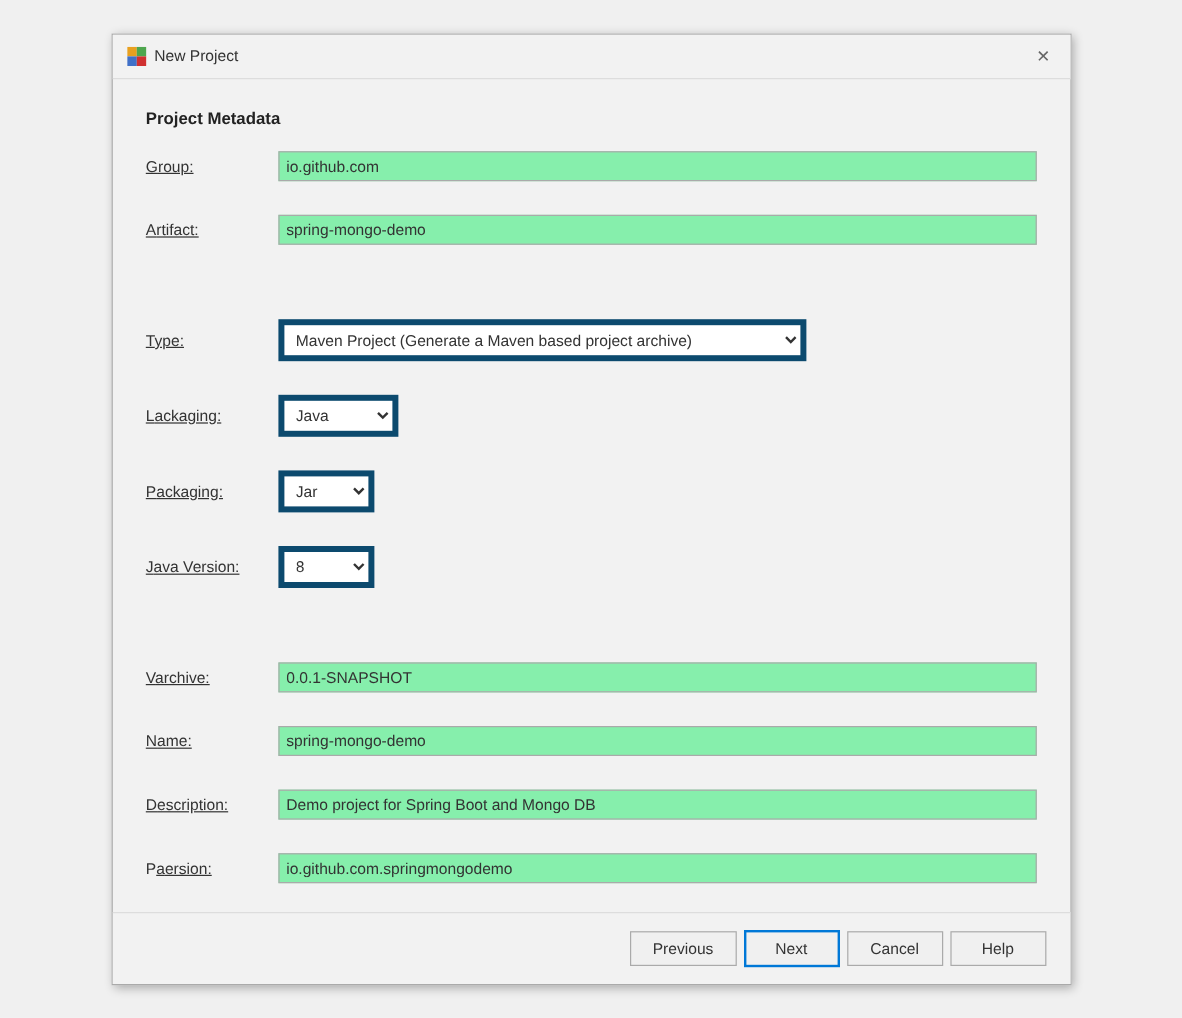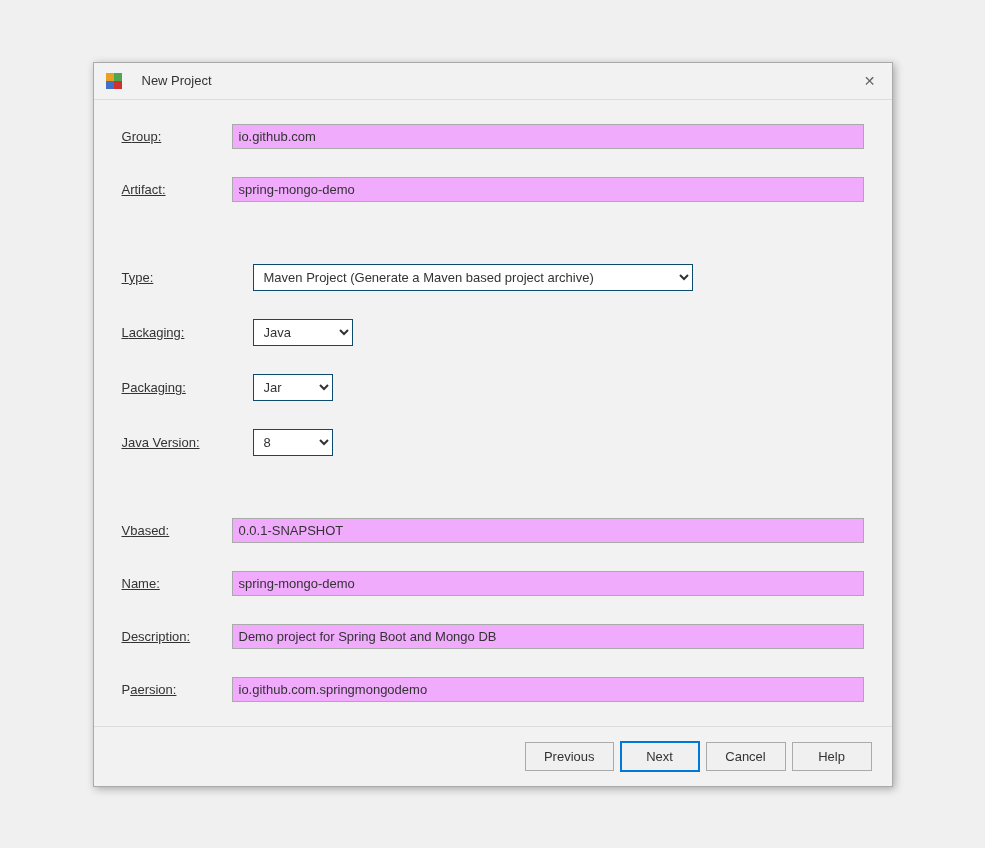--- a/index.html
+++ b/index.html
@@ -35,21 +35,21 @@
       padding: 8px 12px;
       display: flex;
       align-items: center;
       justify-content: space-between;
       user-select: none;
     }
 
     .title-bar-left {
       display: flex;
       align-items: center;
-      gap: 20px;
+      gap: 7px;
     }
 
     .title-icon {
       width: 16px;
       height: 16px;
       display: flex;
       align-items: center;
       justify-content: center;
     }
 
@@ -93,37 +93,36 @@
       font-size: 13px;
     }
 
     .form-label span {
       text-decoration: underline;
     }
 
     .form-input {
       width: 100%;
       border: 1px solid #aaa;
-      background: #f0abfc;
+      background: #86efac;
       padding: 4px 6px;
       font-size: 13px;
       color: #333;
       outline: none;
     }
 
     .form-select {
-      border: 1px solid #0c4a6e;
+      border: 5px solid #0c4a6e;
       background: white;
       padding: 4px 6px;
       font-size: 13px;
       color: #333;
       outline: none;
       cursor: pointer;
       appearance: auto;
-      margin-left: 21px;
     }
 
     .type-select {
       width: 440px;
     }
 
     .language-select {
       width: 100px;
     }
 
@@ -180,20 +179,21 @@
           <rect x="0" y="8" width="8" height="8" fill="#4070c8"></rect>
           <rect x="8" y="8" width="8" height="8" fill="#d03030"></rect>
         </svg>
       </div>
       <span class="title-text">New Project</span>
     </div>
     <div class="close-btn">✕</div>
   </div>
 
   <div class="content">
+    <div class="section-title">Project Metadata</div>
 
     <div class="form-grid">
 
       <label class="form-label">
         <span>G</span><span>roup:</span>
       </label>
       <input type="text" class="form-input" value="io.github.com" style="">
 
       <label class="form-label">
         <span>A</span><span>rtifact:</span>
@@ -240,21 +240,21 @@
           <option value="8">8</option>
           <option value="11">11</option>
           <option value="17">17</option>
         </select>
       </div>
 
       <div class="spacer-row"></div>
       <div class="spacer-row"></div>
 
       <label class="form-label">
-        <span>V</span><span>based:</span>
+        <span>V</span><span>archive:</span>
       </label>
       <input type="text" class="form-input" value="0.0.1-SNAPSHOT" style="">
 
       <label class="form-label">
         <span>N</span><span>ame:</span>
       </label>
       <input type="text" class="form-input" value="spring-mongo-demo" style="">
 
       <label class="form-label">
         <span>D</span><span>escription:</span>

